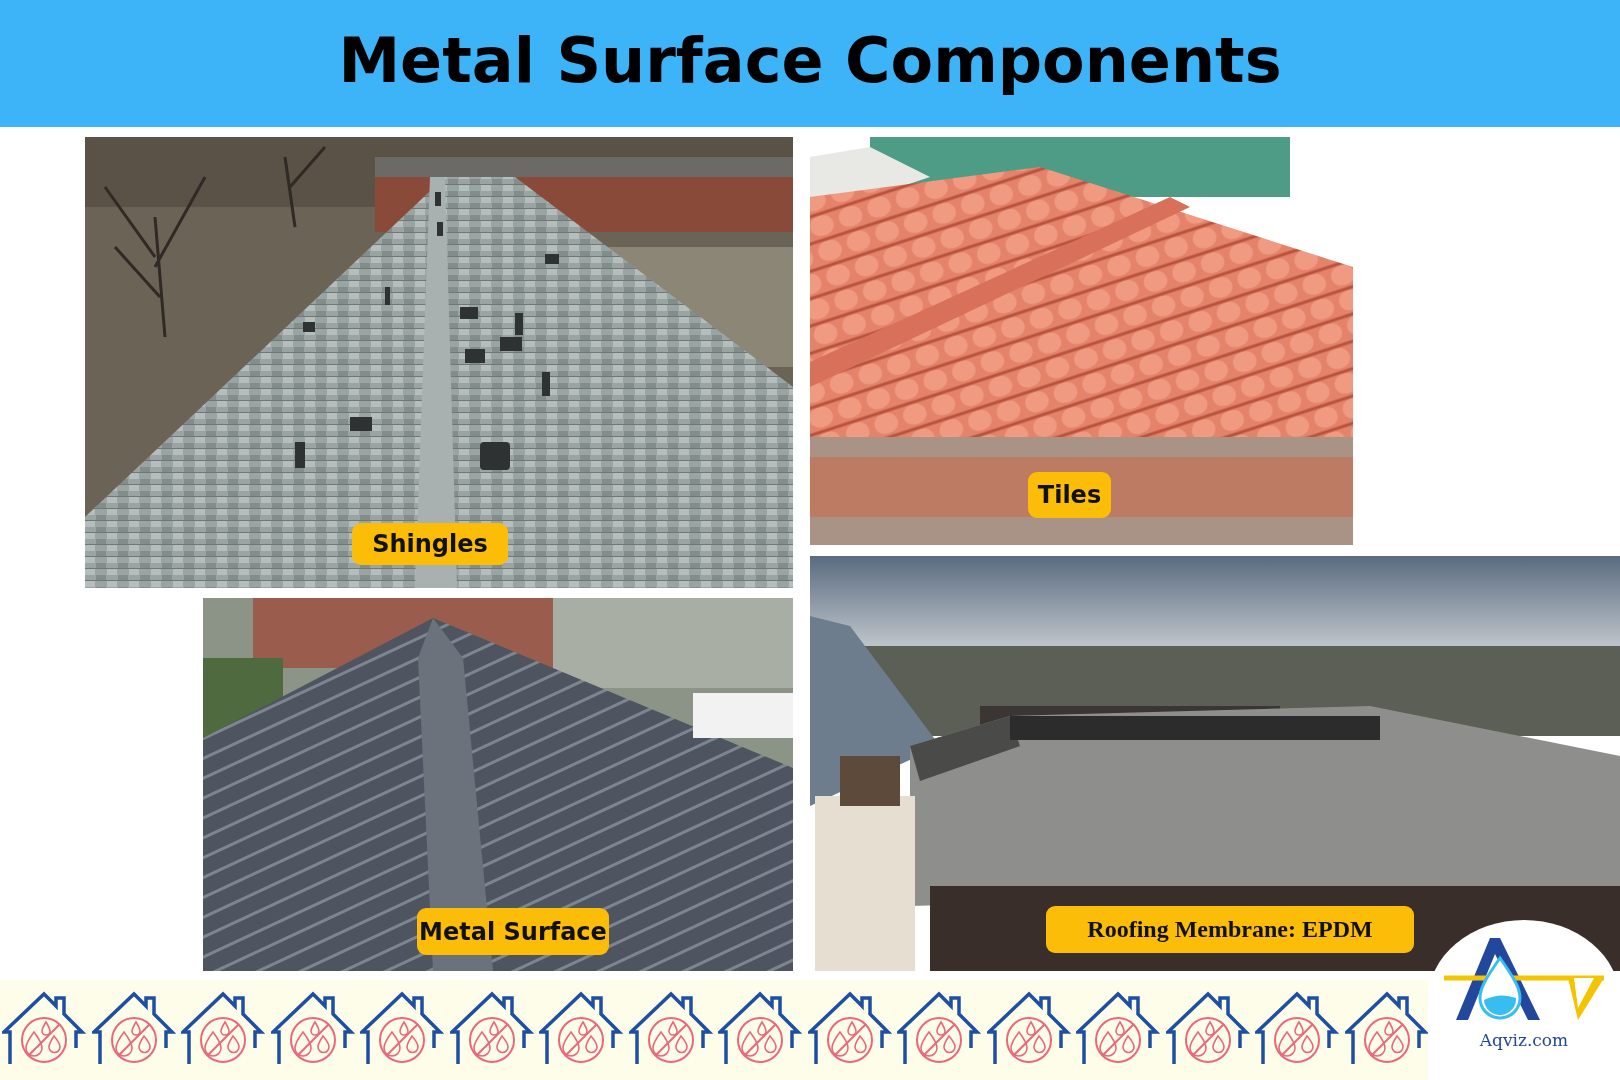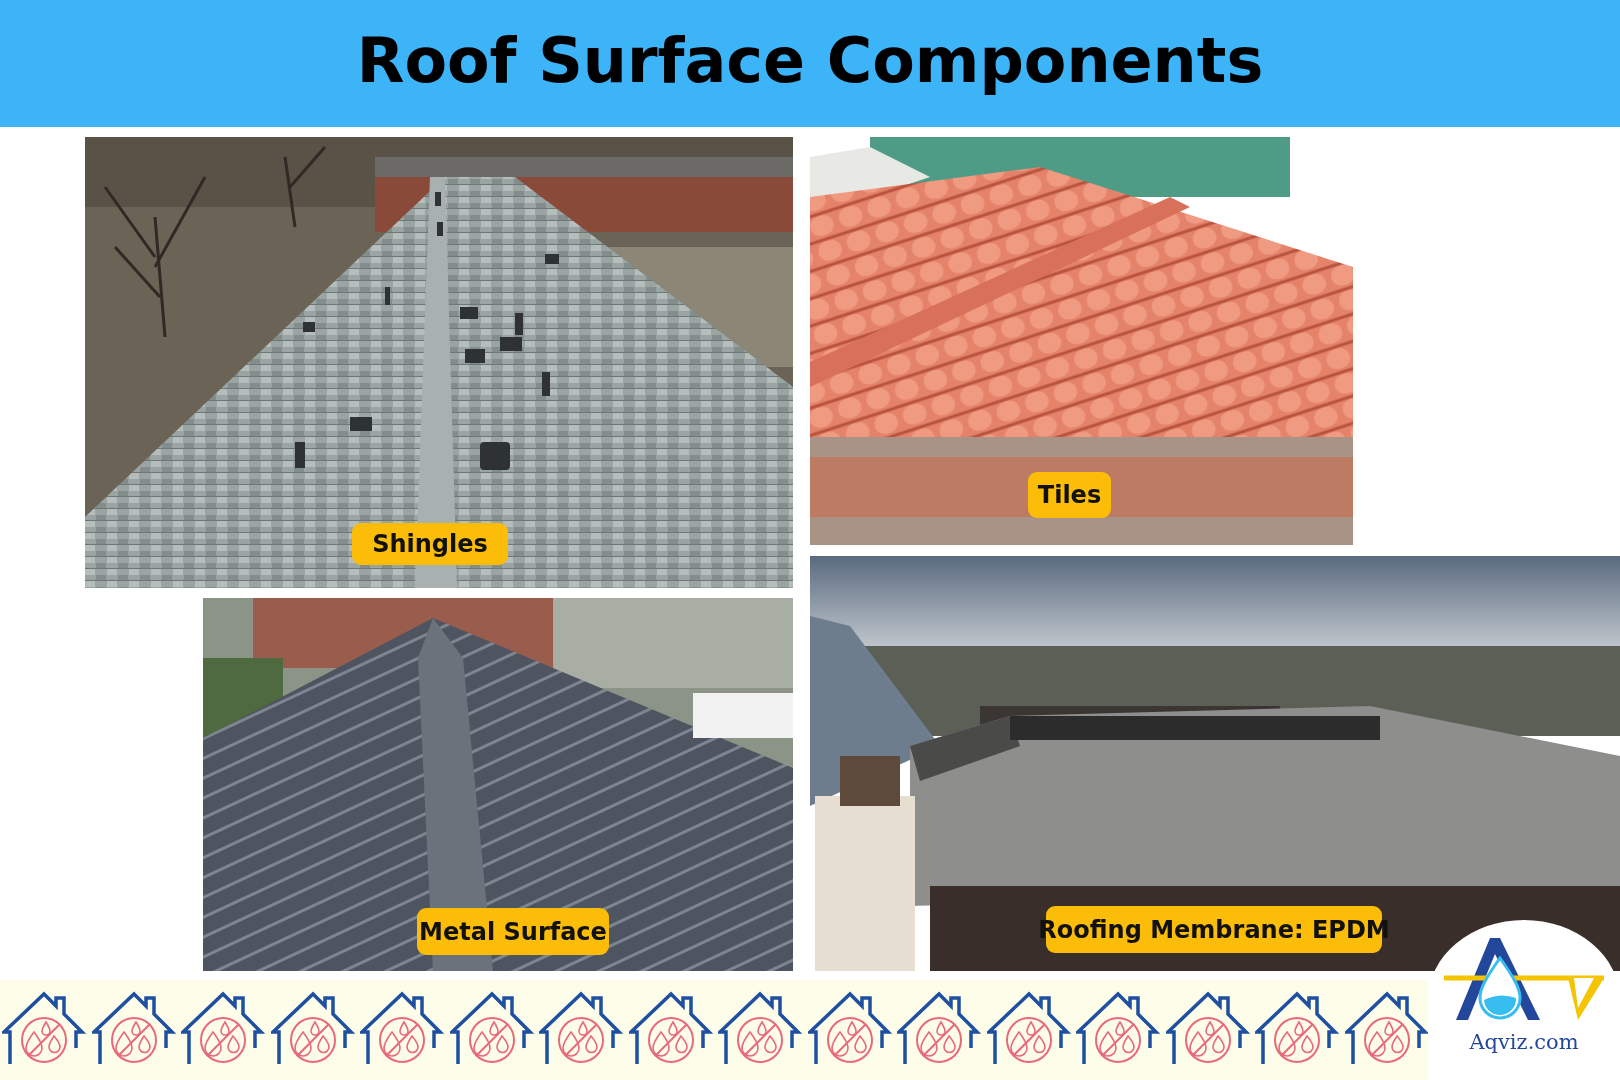--- a/index.html
+++ b/index.html
@@ -34,28 +34,28 @@
   }
   .house { position: absolute; top: 8px; width: 84px; height: 80px; }
 
   .logo-wrap {
     position: absolute; left: 1428px; top: 920px; width: 192px; height: 160px;
     background: #ffffff; border-top-left-radius: 96px 80px; border-top-right-radius: 96px 80px;
   }
   .logo-text {
     position: absolute; left: 0; width: 192px; top: 110px; text-align: center;
     font-family: "DejaVu Serif", "Liberation Serif", serif;
-    font-size: 21px; color: #23479b;
+    font-size: 17px; color: #23479b;
   }
 </style>
 </head>
 <body>
 
 <div class="header">
-  <h1>Roof Surface Components</h1>
+  <h1>Metal Surface Components</h1>
 </div>
 
 <div class="photo" style="left:85px; top:137px; width:708px; height:451px;">
   <svg viewBox="0 0 708 451" preserveAspectRatio="none">
     <defs>
       <pattern id="shg" width="22" height="12" patternUnits="userSpaceOnUse">
         <rect width="22" height="12" fill="#9aa4a3"></rect>
         <rect x="0" y="0" width="10" height="6" fill="#b6bebd"></rect>
         <rect x="11" y="6" width="10" height="6" fill="#838d8c"></rect>
         <line x1="0" y1="11.5" x2="22" y2="11.5" stroke="#6e7877" stroke-width="1"></line>
@@ -143,21 +143,21 @@
     <polygon points="0,60 40,70 130,190 0,250" fill="#6e7d8e"></polygon>
     <rect x="170" y="150" width="300" height="40" fill="#3b3633"></rect>
     <polygon points="100,190 200,160 560,150 810,200 810,330 100,350" fill="#8e8f8c"></polygon>
     <polygon points="100,190 200,160 210,190 110,225" fill="#4a4a48"></polygon>
     <rect x="200" y="160" width="370" height="24" fill="#2c2c2c"></rect>
     <rect x="120" y="330" width="690" height="85" fill="#3a2e2b"></rect>
     <rect x="5" y="240" width="100" height="175" fill="#e6dfd1"></rect>
     <rect x="30" y="200" width="60" height="50" fill="#5d4a3a"></rect>
   </svg>
 </div>
-<div class="label" style="left:1046px; top:906px; width:336px; height:47px;">Roofing Membrane: EPDM</div>
+<div class="label" style="left:1046px; top:906px; width:368px; height:47px;font-family:Liberation Serif, serif;">Roofing Membrane: EPDM</div>
 
 <div class="strip" id="strip">
     <div class="house" style="left: 2px;"><svg width="84" height="80" viewBox="0 0 84 80">
         <path d="M8 76 L8 44 L2 44 L42 6 L54 18 L54 10 L62 10 L62 26 L80 44 L74 44 L74 60" fill="none" stroke="#1f4fa0" stroke-width="3.5" stroke-linejoin="miter"></path>
         <circle cx="42" cy="52" r="22" fill="none" stroke="#e8697a" stroke-width="2"></circle>
         <line x1="26" y1="68" x2="58" y2="36" stroke="#e8697a" stroke-width="2"></line>
         <path d="M44 34 C41 39 40 41 40 43 A4 4 0 0 0 48 43 C48 41 47 39 44 34 Z" fill="none" stroke="#e8697a" stroke-width="1.6"></path>
         <path d="M32 44 C26 52 24 56 24 60 A8 8 0 0 0 40 60 C40 56 38 52 32 44 Z" fill="none" stroke="#e8697a" stroke-width="1.6"></path>
         <path d="M52 48 C48 54 47 56 47 59 A5.5 5.5 0 0 0 58 59 C58 56 57 54 52 48 Z" fill="none" stroke="#e8697a" stroke-width="1.6"></path>
       </svg></div>

